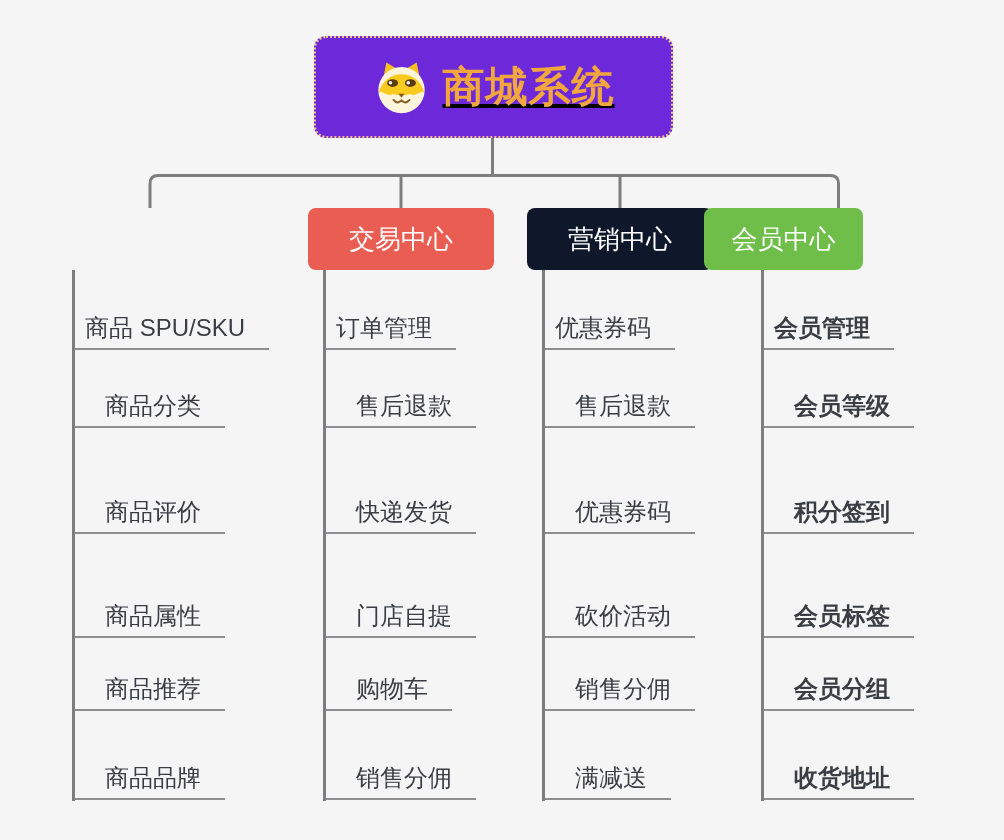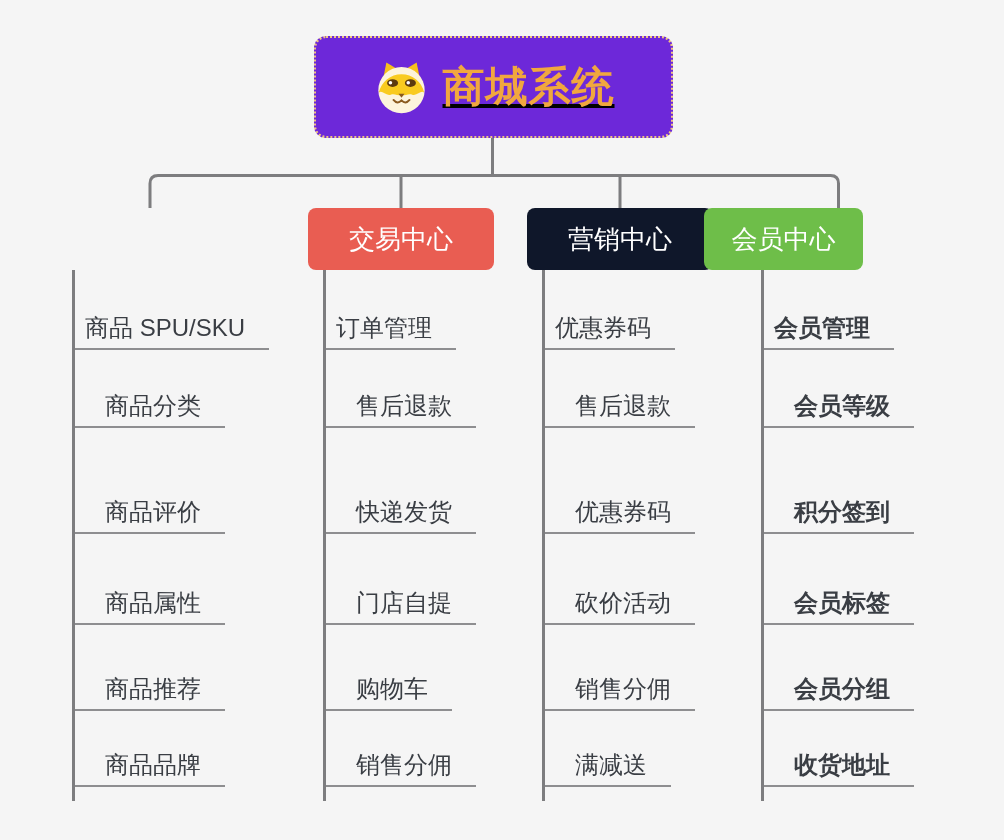--- a/index.html
+++ b/index.html
@@ -71,23 +71,23 @@
     white-space:nowrap;
     font-size:24px;
     color:#3a3e44;
     line-height:26px;
     padding:0 24px 7px 30px;
     border-bottom:2.5px solid #8e8e90;
   }
   .r0{top:45px;padding-left:10px;}
   .r1{top:123px;}
   .r2{top:229px;}
-  .r3{top:320px;}
+  .r3{top:333px;}
   .r4{top:406px;}
-  .r5{top:482px;}
+  .r5{top:495px;}
 </style>
 </head>
 <body>
 
 <div class="canvas">
 
   <svg class="connector-svg" viewBox="0 0 1004 840" xmlns="http://www.w3.org/2000/svg">
     <g stroke="#7d7d7f" stroke-width="3" fill="none">
       <path d="M492.5,138 L492.5,175.5"></path>
       <path d="M150,208 L150,183.5 Q150,175.5 158,175.5 L830.5,175.5 Q838.5,175.5 838.5,183.5 L838.5,208"></path>

